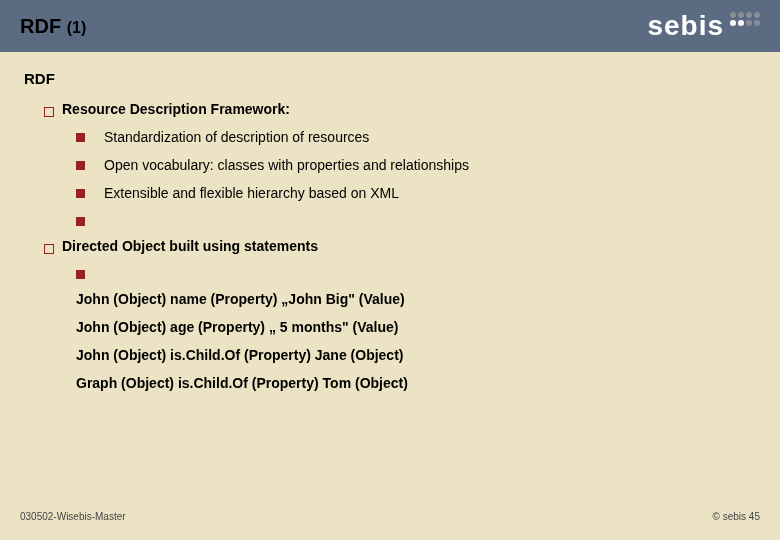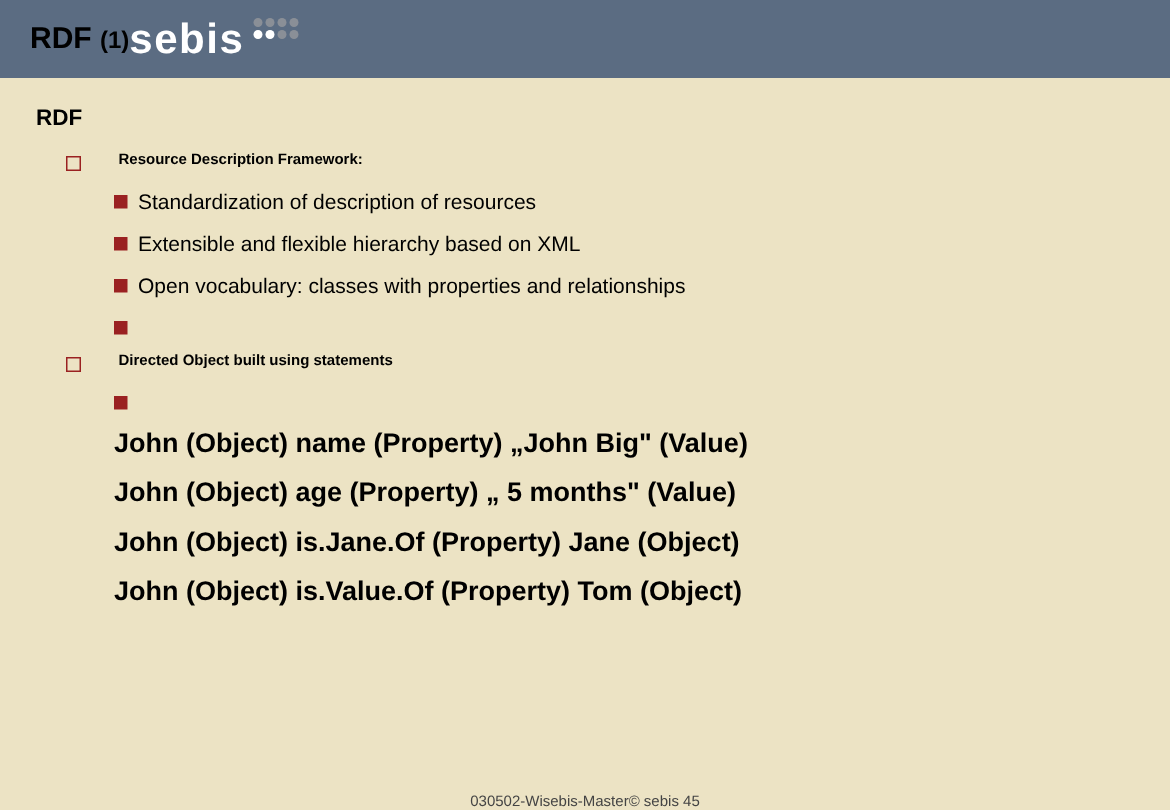--- a/index.html
+++ b/index.html
@@ -3,21 +3,21 @@
 <meta charset="utf-8">
 <style>
   * { box-sizing: border-box; margin: 0; padding: 0; }
   html, body { width: 780px; height: 540px; font-family: Arial, Helvetica, sans-serif; background: #ece3c4; }
   .slide { width: 780px; height: 540px; background: #ece3c4; position: relative; }
   .header {
     background: #5b6c82;
     height: 52px;
     display: flex;
     align-items: center;
-    justify-content: flex-start;
+    justify-content: space-between;
     padding: 0 20px;
   }
   .title {
     color: #000;
     font-weight: bold;
   }
   .title-main { font-size: 20px; }
   .title-sub { font-size: 16px; }
   .logo {
     display: flex;
@@ -45,38 +45,38 @@
     padding: 18px 24px 0 24px;
     color: #000;
   }
   .h2 {
     font-size: 15px;
     font-weight: bold;
     margin-bottom: 14px;
   }
   .level1 {
     margin-left: 20px;
-    font-size: 10px;
+    font-size: 14px;
     font-weight: bold;
     margin-bottom: 12px;
     display: flex;
-    align-items: flex-start;
-    gap: 25px;
+    align-items: flex-end;
+    gap: 8px;
   }
   .level2 {
     margin-left: 52px;
     font-size: 14px;
     margin-bottom: 12px;
     display: flex;
     align-items: flex-start;
-    gap: 7px;
+    gap: 19px;
   }
   .level2-item {
     margin-left: 52px;
-    font-size: 18px;
+    font-size: 14px;
     font-weight: bold;
     margin-bottom: 12px;
   }
   .square-open {
     width: 10px;
     height: 10px;
     border: 1.5px solid #9a2121;
     display: inline-block;
     flex-shrink: 0;
     margin-top: 3px;
@@ -84,25 +84,25 @@
   .square-fill {
     width: 9px;
     height: 9px;
     background: #9a2121;
     display: inline-block;
     flex-shrink: 0;
     margin-top: 4px;
   }
   .footer {
     position: absolute;
-    bottom: 0;
+    bottom: 18px;
     left: 0;
     width: 100%;
     display: flex;
-    justify-content: center;
+    justify-content: space-between;
     padding: 0 20px;
     font-size: 10px;
     color: #444;
   }
 </style>
 </head>
 <body>
 
 <div class="slide">
 
@@ -132,43 +132,43 @@
       <span class="square-open"></span>
       <span>Resource Description Framework:</span>
     </div>
 
     <div class="level2">
       <span class="square-fill"></span>
       <span>Standardization of description of resources</span>
     </div>
     <div class="level2">
       <span class="square-fill"></span>
-      <span>Extensible and flexible hierarchy based on XML</span>
+      <span>Open vocabulary: classes with properties and relationships</span>
     </div>
     <div class="level2">
       <span class="square-fill"></span>
-      <span>Open vocabulary: classes with properties and relationships</span>
+      <span>Extensible and flexible hierarchy based on XML</span>
     </div>
     <div class="level2">
       <span class="square-fill"></span>
     </div>
 
     <div class="level1">
       <span class="square-open"></span>
       <span>Directed Object built using statements</span>
     </div>
 
     <div class="level2">
       <span class="square-fill"></span>
     </div>
 
     <div class="level2-item">John (Object) name (Property) „John Big" (Value)</div>
     <div class="level2-item">John (Object) age (Property) „ 5 months" (Value)</div>
-    <div class="level2-item">John (Object) is.Jane.Of (Property) Jane (Object)</div>
-    <div class="level2-item">John (Object) is.Value.Of (Property) Tom (Object)</div>
+    <div class="level2-item">John (Object) is.Child.Of (Property) Jane (Object)</div>
+    <div class="level2-item">Graph (Object) is.Child.Of (Property) Tom (Object)</div>
 
   </div>
 
   <div class="footer">
     <span>030502-Wisebis-Master</span>
     <span>© sebis  45</span>
   </div>
 
 </div>
 

